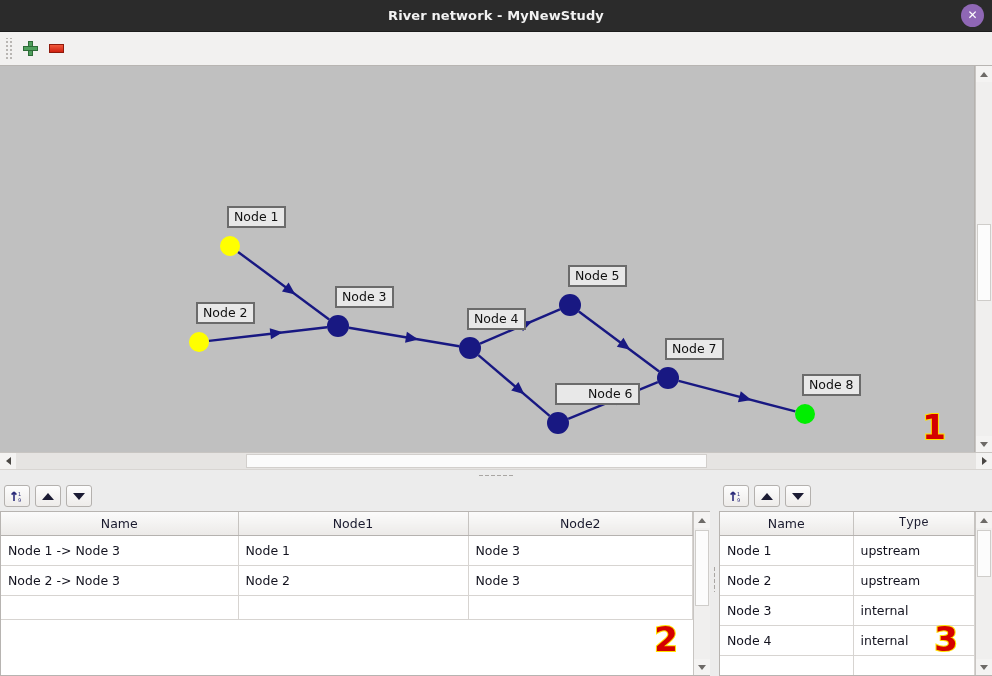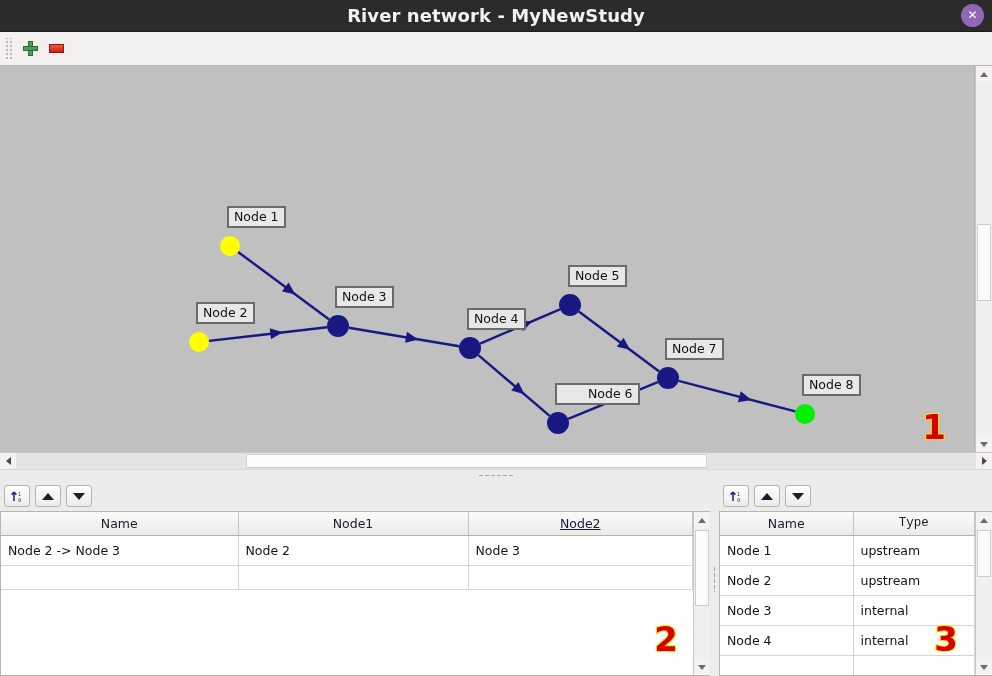--- a/index.html
+++ b/index.html
@@ -32,21 +32,21 @@
     position: relative;
     flex: 0 0 31px;
     border-bottom: 1px solid #1c1c1c;
   }
   .titlebar-text {
     position: absolute;
     left: 0; right: 0; top: 0;
     line-height: 31px;
     text-align: center;
     color: #f2f2f2;
-    font-size: 18px;
+    font-size: 13px;
     font-weight: bold;
     letter-spacing: 0.1px;
   }
   .close-btn {
     position: absolute;
     right: 8px;
     top: 4px;
     width: 23px;
     height: 23px;
     border-radius: 50%;
@@ -474,24 +474,29 @@
           <span class="tri-down-btn"></span>
         </div>
       </div>
       <div class="table-wrap">
         <div class="table-scroller">
           <table>
             <thead>
                 <tr id="reaches-head">
                   <th style="width: 237px;">Name</th>
                   <th style="width: 230px;">Node1</th>
-                  <th style="width: auto; text-decoration: underline;">Node2</th>
+                  <th style="width: auto;">Node2</th>
                 </tr>
               </thead>
             <tbody id="reaches-body">
+                <tr>
+                  <td>Node 1 -&gt; Node 3</td>
+                  <td>Node 1</td>
+                  <td>Node 3</td>
+                </tr>
                 <tr>
                   <td>Node 2 -&gt; Node 3</td>
                   <td>Node 2</td>
                   <td>Node 3</td>
                 </tr>
                 <tr class="filler">
                   <td>&nbsp;</td>
                   <td>&nbsp;</td>
                   <td>&nbsp;</td>
                 </tr>

